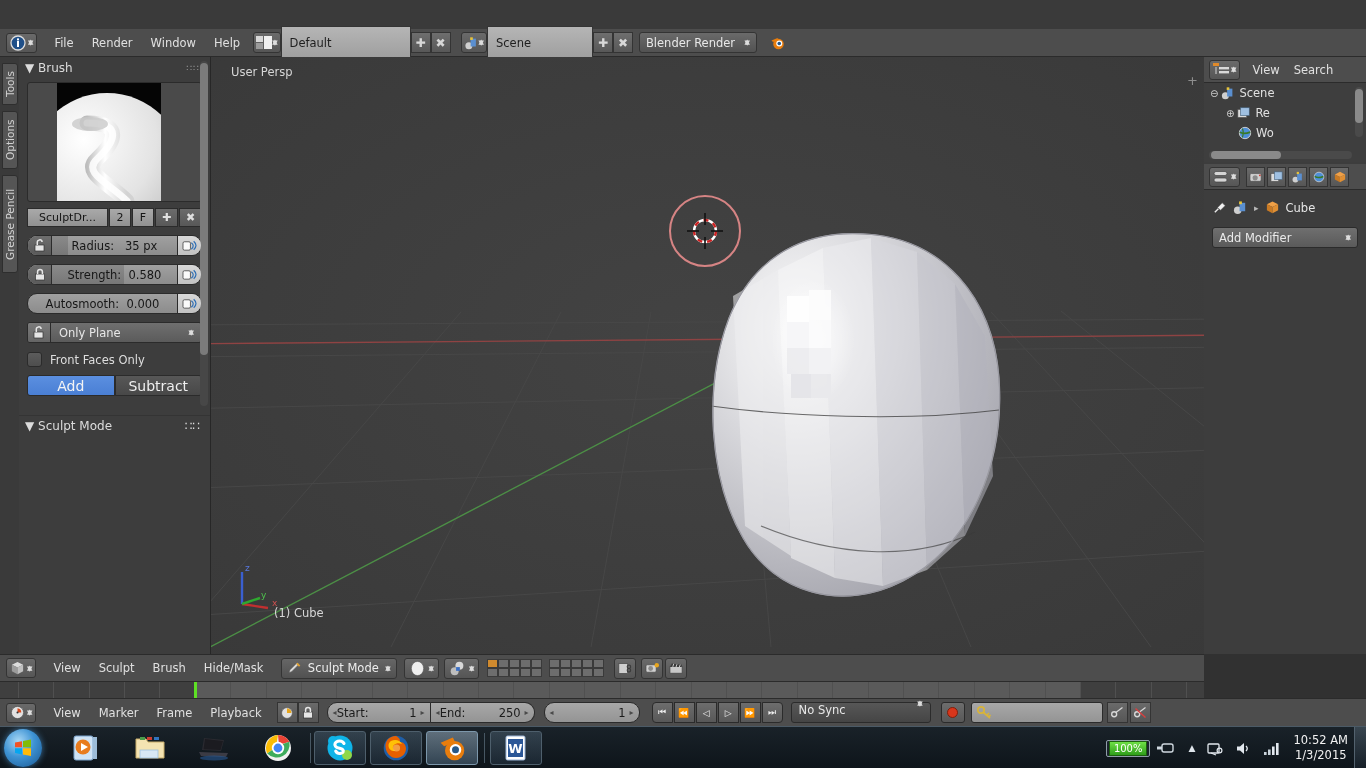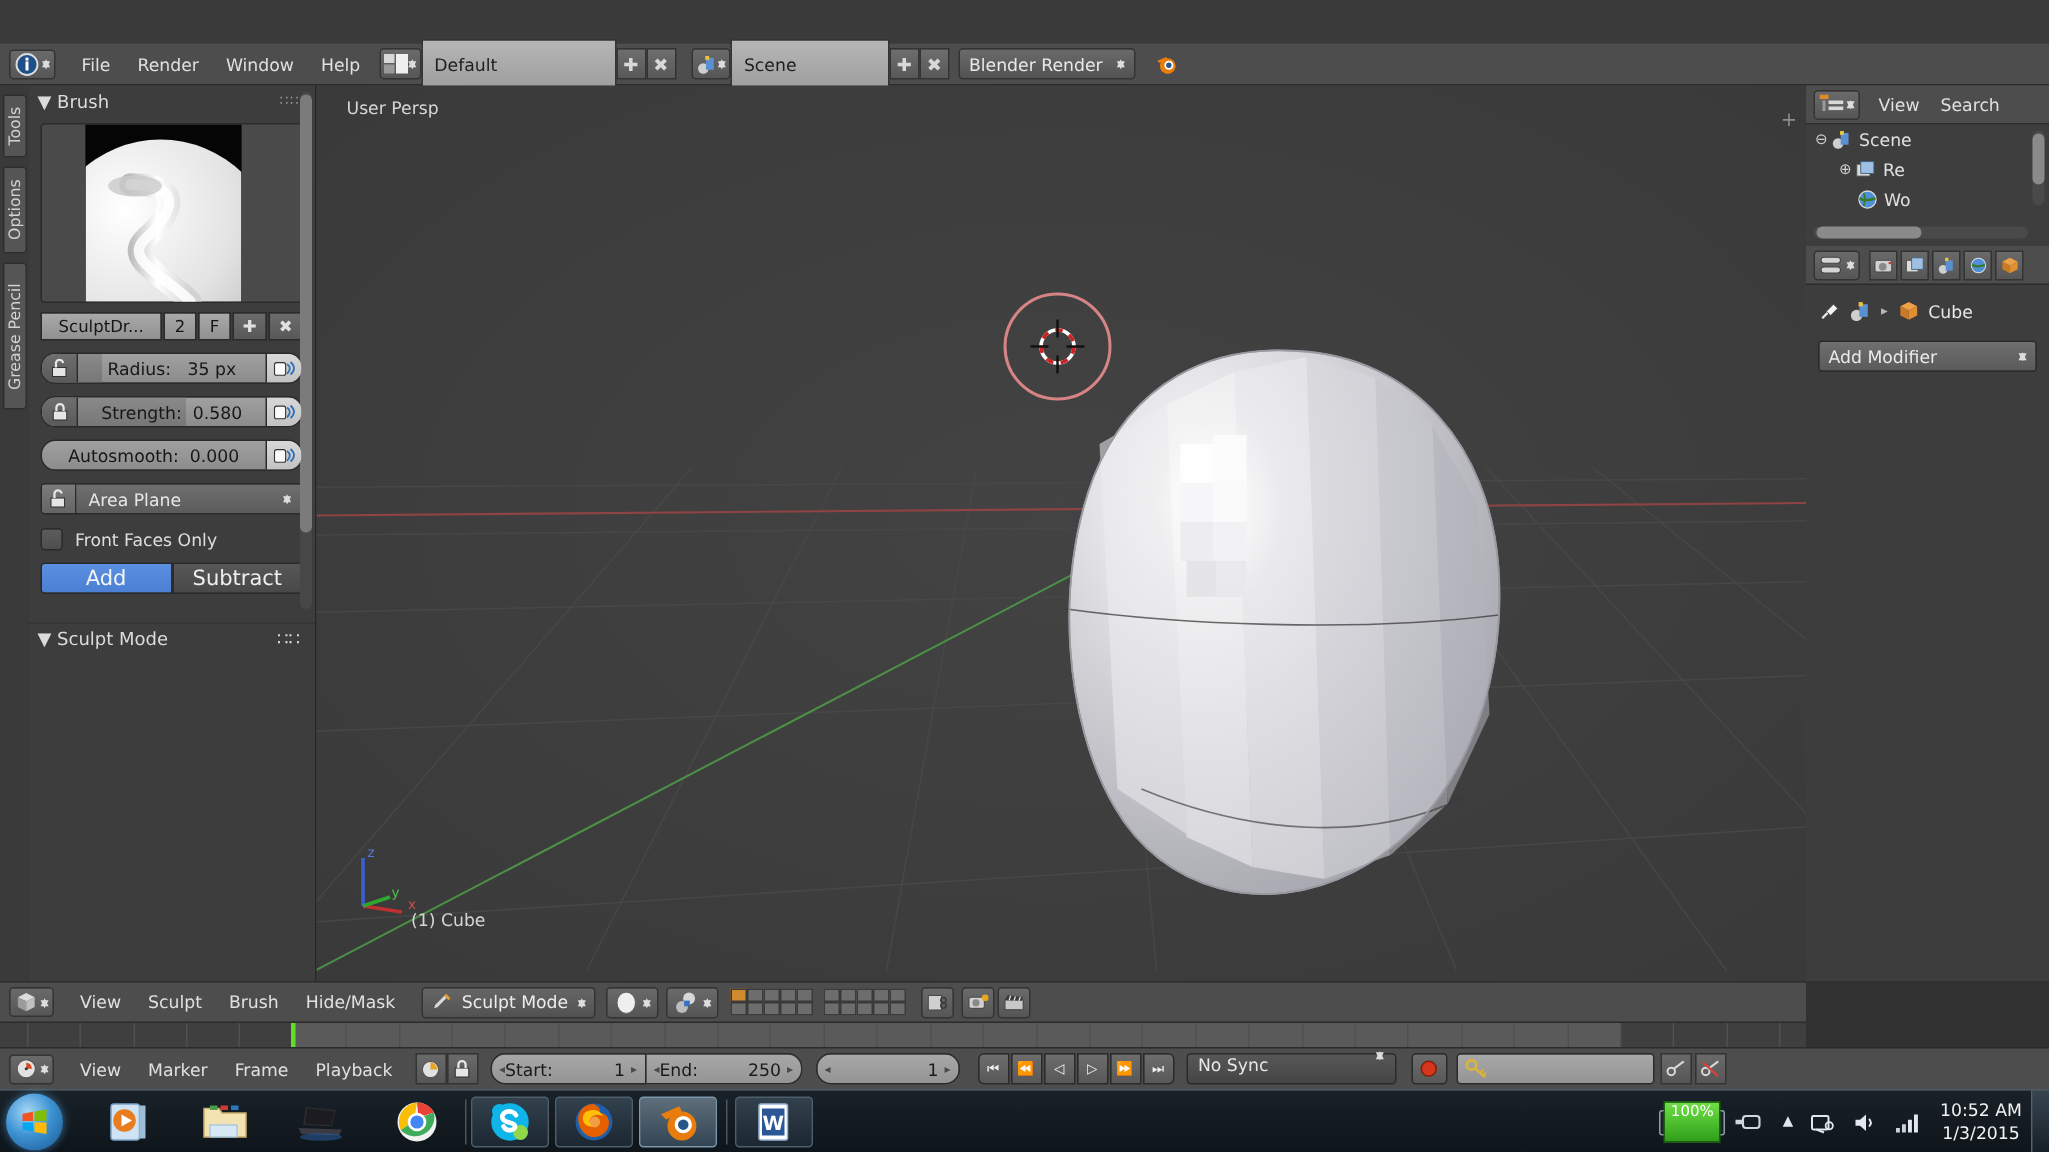--- a/index.html
+++ b/index.html
@@ -357,21 +357,21 @@
     border-color:#7c97ab;
   }
   .tray { position:absolute; right:0; top:0; height:42px; display:flex; align-items:center; }
   .battery {
     display:flex; align-items:center; gap:3px;
     border:1px solid #8f9da8; border-radius:2px; padding:1px 2px; height:17px;
     background:#1b242c;
   }
   .batt-fill {
     background: linear-gradient(to bottom,#6ee046,#2f9e1a);
-    color:#fff; font-size:10px; padding:0 4px; height:28px; line-height:13px;
+    color:#fff; font-size:10px; padding:0 4px; height:15px; line-height:13px;
     border:1px solid #1c5f0e;
   }
   .clock { color:#f2f2f2; font-size:11.5px; text-align:center; line-height:15px; }
   .tray-ico { color:#dfe6ec; font-size:12px; }
   .show-desktop {
     position:absolute; right:0; top:0; width:12px; height:42px;
     border-left:1px solid #53626e;
     background: linear-gradient(to bottom, rgba(150,175,195,.25), rgba(40,55,70,.3));
   }
   .sep { position:absolute; top:6px; width:1px; height:30px; background:#475763; }
@@ -552,21 +552,21 @@
           </span>
         </div>
 
         <div class="dropdown">
           <span class="dlock">
             <svg width="12" height="13" viewBox="0 0 12 13">
               <rect x="1" y="6" width="9" height="6" fill="#e6e6e6" stroke="#333" stroke-width=".7"></rect>
               <path d="M3.3 6 V3.6 a2.4 2.4 0 0 1 4.8 -0.6" fill="none" stroke="#e6e6e6" stroke-width="1.5"></path>
             </svg>
           </span>
-          <span style="flex:1; padding-left:8px">Area Plane</span>
+          <span style="flex:1; padding-left:8px">Only Plane</span>
           <span class="spin" style="margin-right:7px">
               <i>▲</i>
               <i>▼</i>
             </span>
         </div>
 
         <div class="checkrow">
           <span class="cbox"></span>
           <span>Front Faces Only</span>
         </div>

